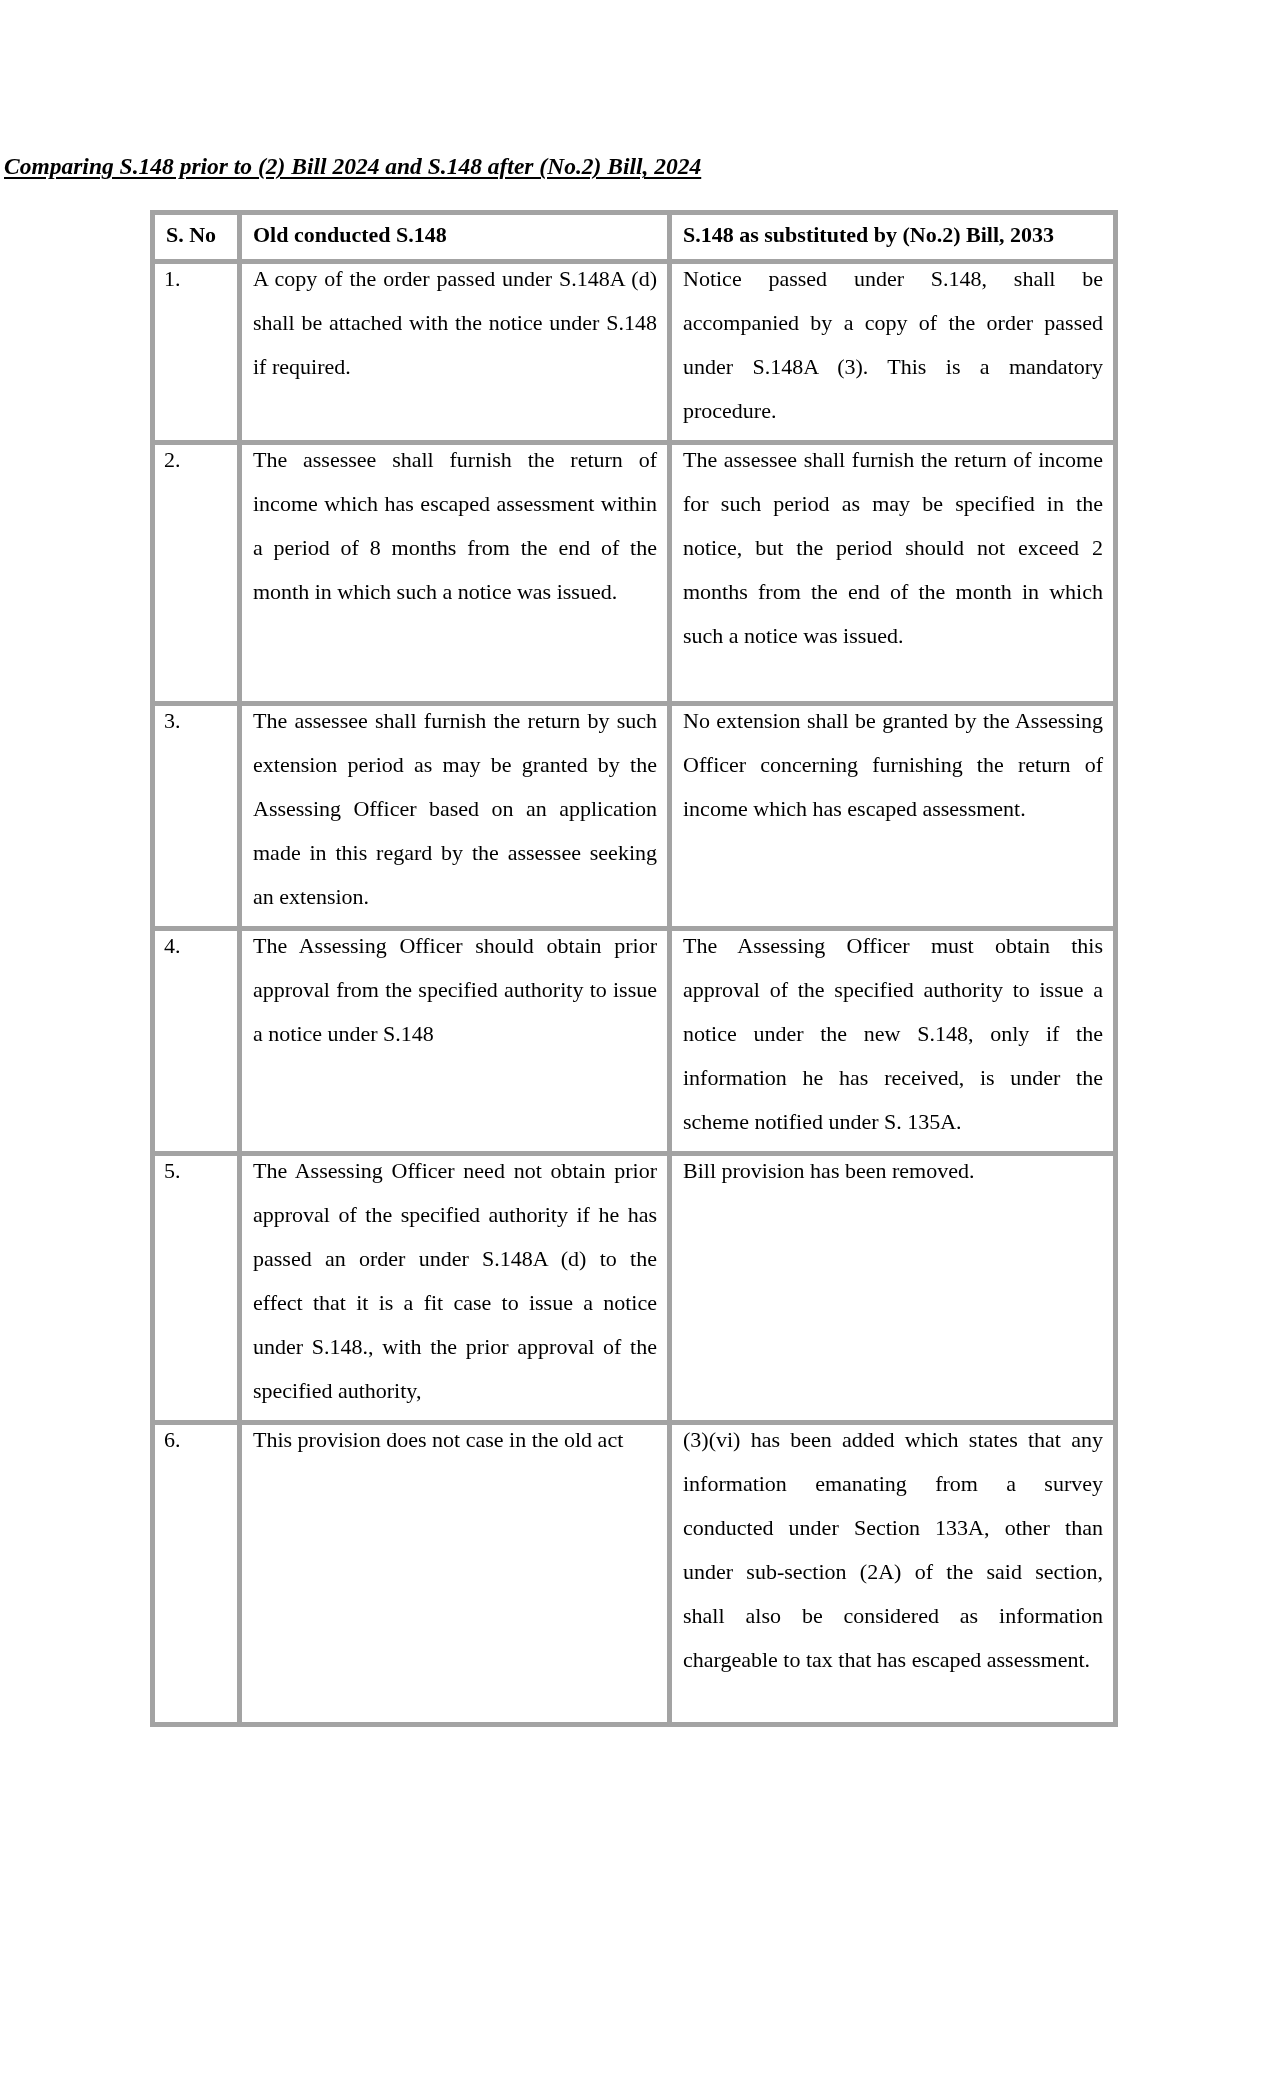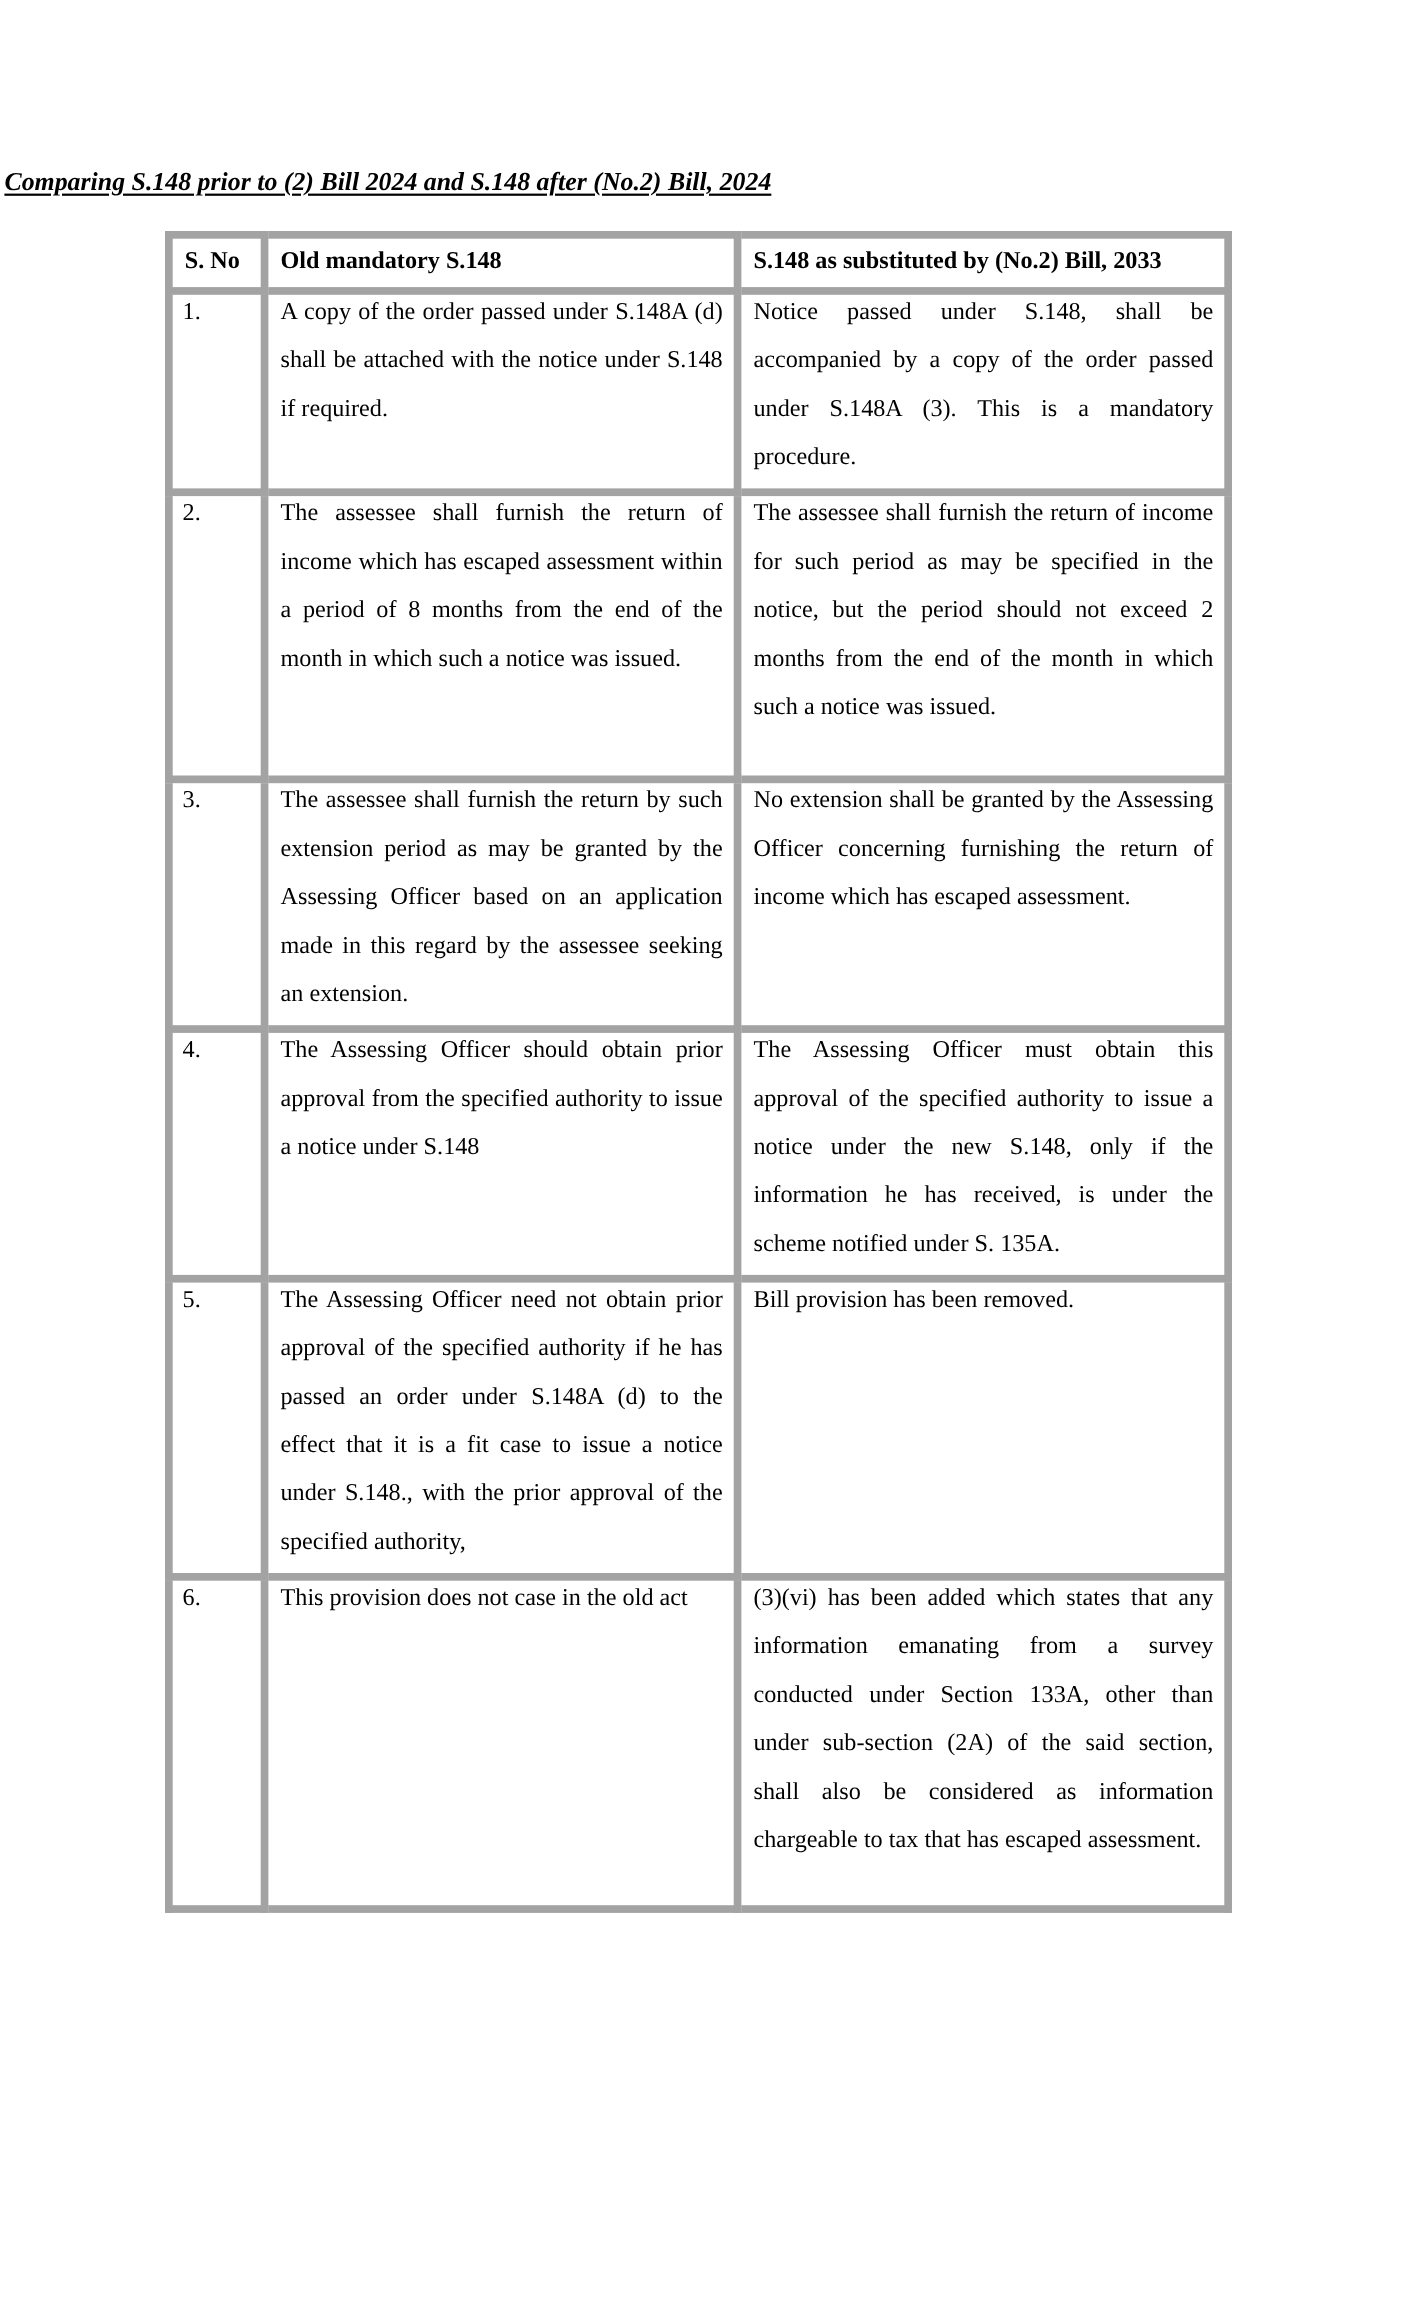--- a/index.html
+++ b/index.html
@@ -31,21 +31,21 @@
   }
   .cmp-table {
     position: absolute;
     left: 150px;
     top: 210px;
     width: 963px;
     border-collapse: collapse;
     table-layout: fixed;
   }
   .cmp-table td, .cmp-table th {
-    border: 7px solid #a3a3a3;
+    border: 5px solid #a3a3a3;
     vertical-align: top;
     padding: 0 10px 0 11px;
     font-size: 22px;
     line-height: 44px;
     overflow: hidden;
   }
   .cmp-table th {
     font-weight: bold;
     text-align: left;
     white-space: nowrap;
@@ -73,21 +73,21 @@
     <col class="col-sno">
     <col class="col-old">
     <col class="col-new">
   </colgroup>
   <thead>
     <tr>
       <th>
           <span class="cell-text">S. No</span>
         </th>
       <th>
-          <span class="cell-text">Old mandatory S.148</span>
+          <span class="cell-text">Old conducted S.148</span>
         </th>
       <th>
           <span class="cell-text">S.148 as substituted by (No.2) Bill, 2033</span>
         </th>
     </tr>
   </thead>
   <tbody>
     <tr style="height:173px">
       <td class="sno">
           <span class="cell-text">1.</span>

